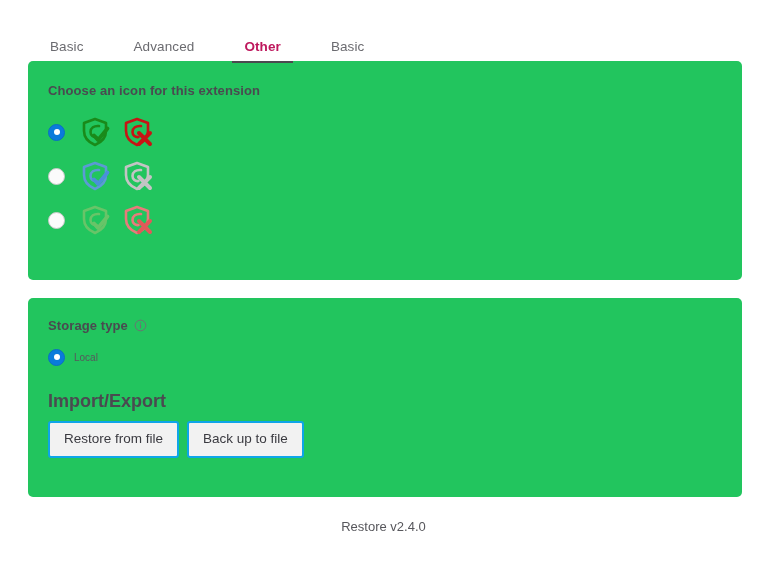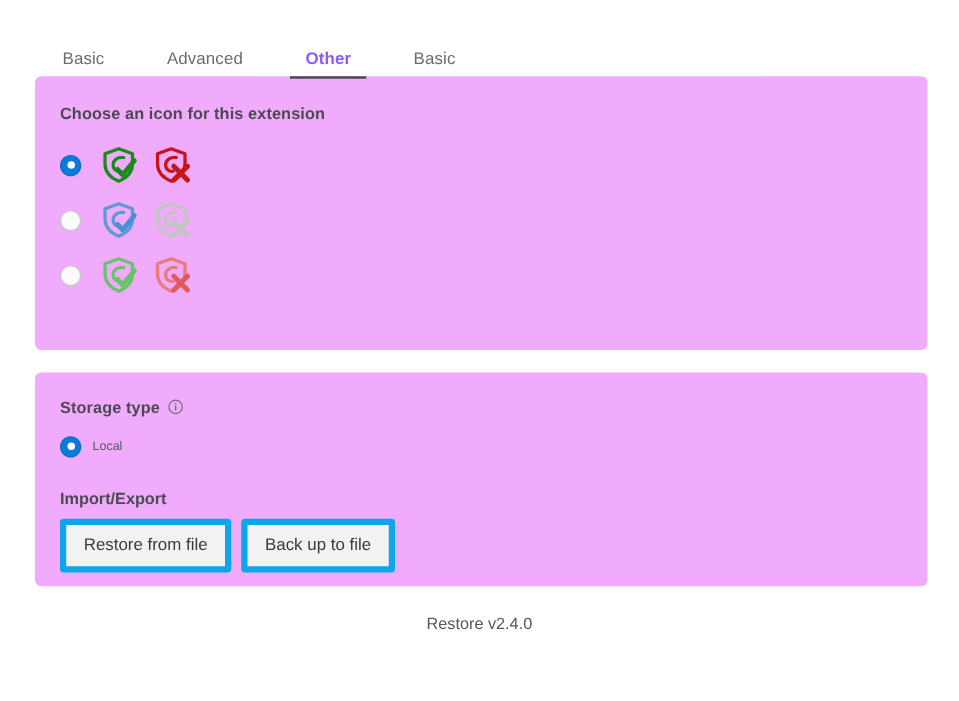--- a/index.html
+++ b/index.html
@@ -28,48 +28,48 @@
     font-size: 13.5px;
     color: #6b6b70;
     padding: 0 12px 9px 12px;
     margin-right: 26px;
     cursor: pointer;
     white-space: nowrap;
     letter-spacing: 0.1px;
     margin-top: 23px;
   }
   .tab.active {
-    color: #8b5cf6;
+    color: #be185d;
     font-weight: bold;
   }
   .tab.active::after {
     content: "";
     position: absolute;
     left: 0;
     right: 0;
     bottom: 0;
     height: 2px;
     background: #4a4a4f;
   }
 
   
   .panel {
-    background: #f0abfc;
+    background: #22c55e;
     border-radius: 5px;
     margin: 0 25px 0 28px;
     box-sizing: border-box;
   }
   .panel-icons {
     margin-top: 15px;
     height: 219px;
     padding: 22px 20px 0 20px;
   }
   .panel-storage {
     margin-top: 18px;
-    height: 171px;
+    height: 199px;
     padding: 20px 20px 0 20px;
   }
 
   .section-title {
     font-size: 13px;
     font-weight: bold;
     color: #4a4a50;
     margin: 0 0 12px 0;
     letter-spacing: 0.1px;
   }
@@ -142,32 +142,32 @@
   
   .info-icon {
     width: 13px;
     height: 13px;
     display: inline-block;
     cursor: pointer;
   }
 
   
   .subsection-title {
-    font-size: 13px;
+    font-size: 18px;
     font-weight: bold;
     color: #4a4a50;
     margin: 22px 0 9px 0;
   }
   .btn-row {
     display: flex;
     gap: 8px;
   }
   .btn {
     background: #f2f2f2;
-    border: 5px solid #0ea5e9;
+    border: 2px solid #0ea5e9;
     border-radius: 3px;
     color: #3a3a40;
     font-size: 13.5px;
     font-family: "Liberation Sans", "DejaVu Sans", sans-serif;
     padding: 9px 14px;
     cursor: pointer;
     line-height: 1.1;
     white-space: nowrap;
   }
 

